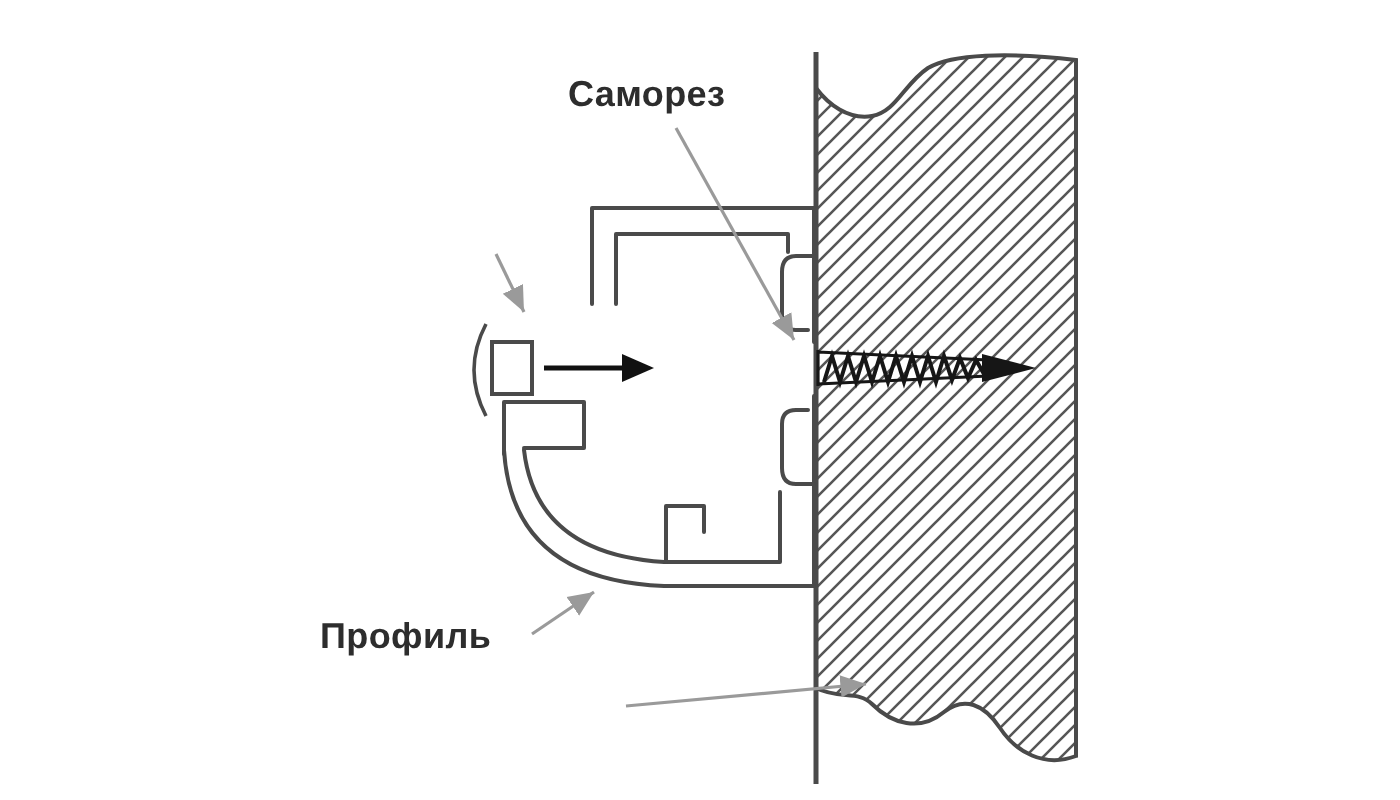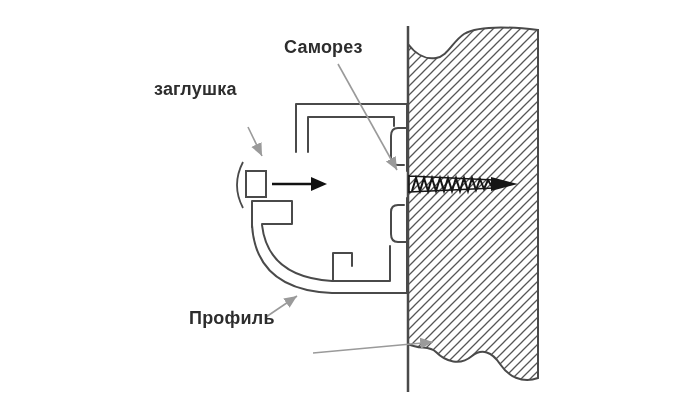--- a/index.html
+++ b/index.html
@@ -67,19 +67,18 @@
       <line x1="338" y1="64" x2="397" y2="170" marker-end="url(#ah)"></line>
       <line x1="248" y1="127" x2="262" y2="156" marker-end="url(#ah)"></line>
       <line x1="266" y1="317" x2="297" y2="296" marker-end="url(#ah)"></line>
       <line x1="313" y1="353" x2="433" y2="342" marker-end="url(#ah)"></line>
     </g>
   </svg>
 
   <div class="label" style="left:284px;top:36px;">Саморез</div>
 
   <div class="label" style="left:154px;top:78px;">
-    <span>заглушка</span>
   </div>
 
-  <div class="label" style="left:189px;top:307px;">Профиль</div>
+  <div class="label" style="left:160px;top:307px;">Профиль</div>
 
 
 </div>
 
 </body></html>

